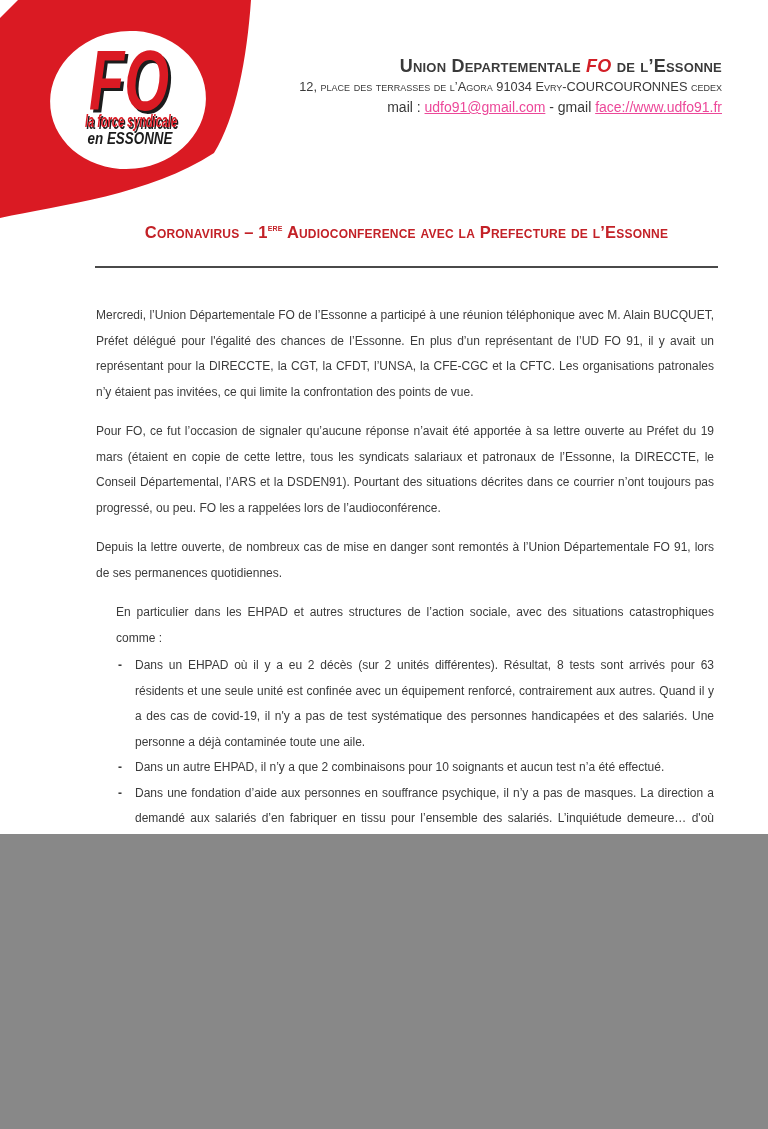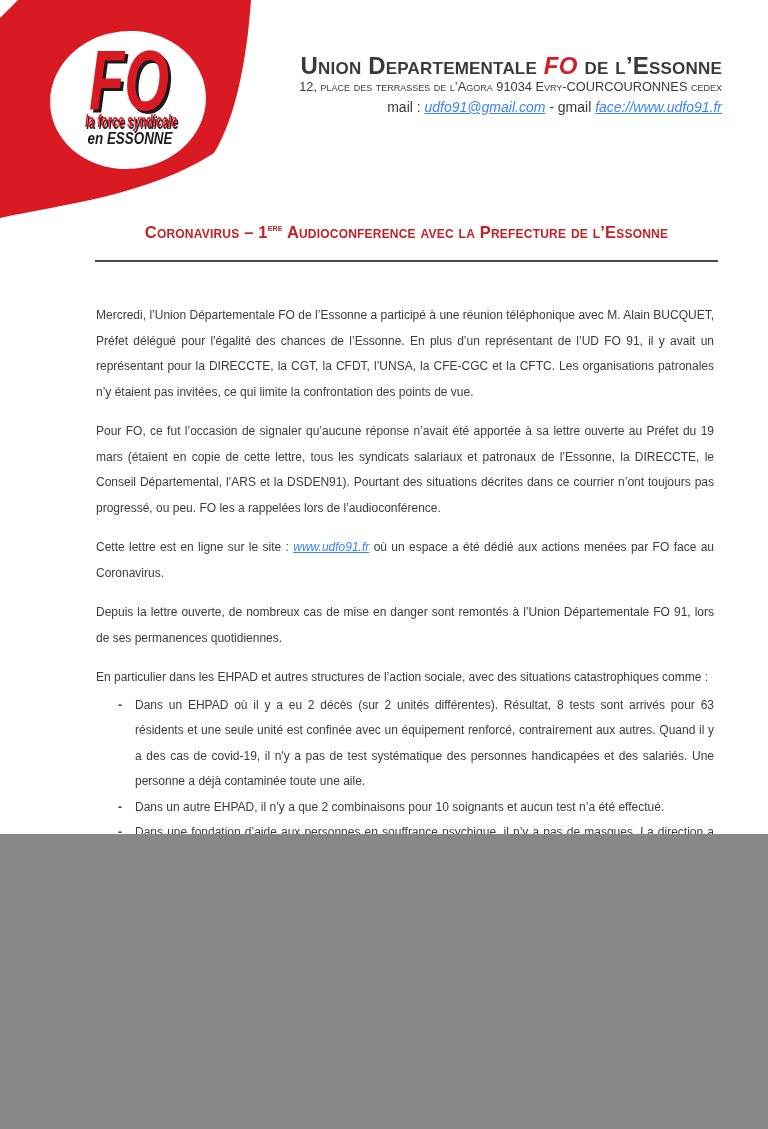--- a/index.html
+++ b/index.html
@@ -20,45 +20,45 @@
 
   
   .header-block {
     position: absolute;
     top: 54px;
     right: 46px;
     text-align: right;
     color: #3a3a3a;
   }
   .org-line {
-    font-size: 24px;
+    font-size: 18px;
     font-weight: bold;
     font-variant: small-caps;
     line-height: 24px;
     letter-spacing: 0.2px;
   }
   .org-line .fo-red { color: #d21e26; font-style: italic; }
   .addr-line, .tel-line {
     font-size: 12.8px;
     font-variant: small-caps;
     line-height: 18px;
     font-weight: 500;
   }
   .mail-line { font-size: 14px; line-height: 19px; margin-top: 2px; }
-  a.doc-link { color: #3b82f6; text-decoration: underline; cursor: pointer; font-style: italic; }
+  a.doc-link { color: #ec4899; text-decoration: underline; cursor: pointer; }
 
   
   .title-wrap {
     position: absolute;
     left: 95px;
     top: 222px;
     width: 623px;
     text-align: center;
     border-bottom: 2px solid #4a4a4a;
-    padding-bottom: 18px;
+    padding-bottom: 24px;
   }
   .doc-title {
     font-size: 16.5px;
     font-weight: bold;
     font-variant: small-caps;
     color: #c32127;
     letter-spacing: 0.2px;
   }
   .doc-title sup { font-size: 0.62em; vertical-align: super; }
 
@@ -66,21 +66,21 @@
   .body-block {
     position: absolute;
     left: 96px;
     top: 303px;
     width: 618px;
     font-size: 12px;
     line-height: 25.5px;
     text-align: justify;
   }
   .para { margin: 0 0 14px 0; }
-  .para-tight { margin-bottom: 2px; }
+  .para-tight { margin-bottom: 2px; margin-left: 20px; }
   ul.dash-list { list-style: none; margin: 0; padding: 0; }
   ul.dash-list li {
     position: relative;
     padding-left: 39px;
     text-align: justify;
   }
   ul.dash-list .dash-marker {
     position: absolute;
     left: 22px;
     top: 0;
@@ -145,21 +145,20 @@
     <div class="mail-line"><span>mail : </span><a class="doc-link">udfo91@gmail.com</a><span> - gmail </span><a class="doc-link">face://www.udfo91.fr</a></div>
   </div>
 
   <div class="title-wrap">
     <div class="doc-title"><span>Coronavirus – 1</span><sup>ere</sup><span> Audioconference avec la Prefecture de l’Essonne</span></div>
   </div>
 
   <div class="body-block">
     <p class="para">Mercredi, l’Union Départementale FO de l’Essonne a participé à une réunion téléphonique avec M. Alain BUCQUET, Préfet délégué pour l'égalité des chances de l’Essonne. En plus d’un représentant de l’UD FO 91, il y avait un représentant pour la DIRECCTE, la CGT, la CFDT, l’UNSA, la CFE-CGC et la CFTC. Les organisations patronales n’y étaient pas invitées, ce qui limite la confrontation des points de vue.</p>
     <p class="para">Pour FO, ce fut l’occasion de signaler qu’aucune réponse n’avait été apportée à sa lettre ouverte au Préfet du 19 mars (étaient en copie de cette lettre, tous les syndicats salariaux et patronaux de l’Essonne, la DIRECCTE, le Conseil Départemental, l’ARS et la DSDEN91). Pourtant des situations décrites dans ce courrier n’ont toujours pas progressé, ou peu. FO les a rappelées lors de l’audioconférence.</p>
-    <p class="para"><span>Cette lettre est en ligne sur le site : </span><a class="doc-link">www.udfo91.fr</a><span> où un espace a été dédié aux actions menées par FO face au Coronavirus.</span></p>
     <p class="para">Depuis la lettre ouverte, de nombreux cas de mise en danger sont remontés à l’Union Départementale FO 91, lors de ses permanences quotidiennes.</p>
     <p class="para para-tight">En particulier dans les EHPAD et autres structures de l’action sociale, avec des situations catastrophiques comme :</p>
     <ul class="dash-list">
       <li><span class="dash-marker">-</span><span>Dans un EHPAD où il y a eu 2 décès (sur 2 unités différentes). Résultat, 8 tests sont arrivés pour 63 résidents et une seule unité est confinée avec un équipement renforcé, contrairement aux autres. Quand il y a des cas de covid-19, il n'y a pas de test systématique des personnes handicapées et des salariés. Une personne a déjà contaminée toute une aile.</span></li>
       <li><span class="dash-marker">-</span><span>Dans un autre EHPAD, il n’y a que 2 combinaisons pour 10 soignants et aucun test n’a été effectué.</span></li>
       <li><span class="dash-marker">-</span><span>Dans une fondation d’aide aux personnes en souffrance psychique, il n’y a pas de masques. La direction a demandé aux salariés d’en fabriquer en tissu pour l’ensemble des salariés. L’inquiétude demeure… d'où vient le tissu ? Quelles mesures d'hygiène ? Les masques sont lavés deux fois par semaine. Sont-ils efficaces ?</span></li>
     </ul>
   </div>
 
   <div class="qr-wrap">

